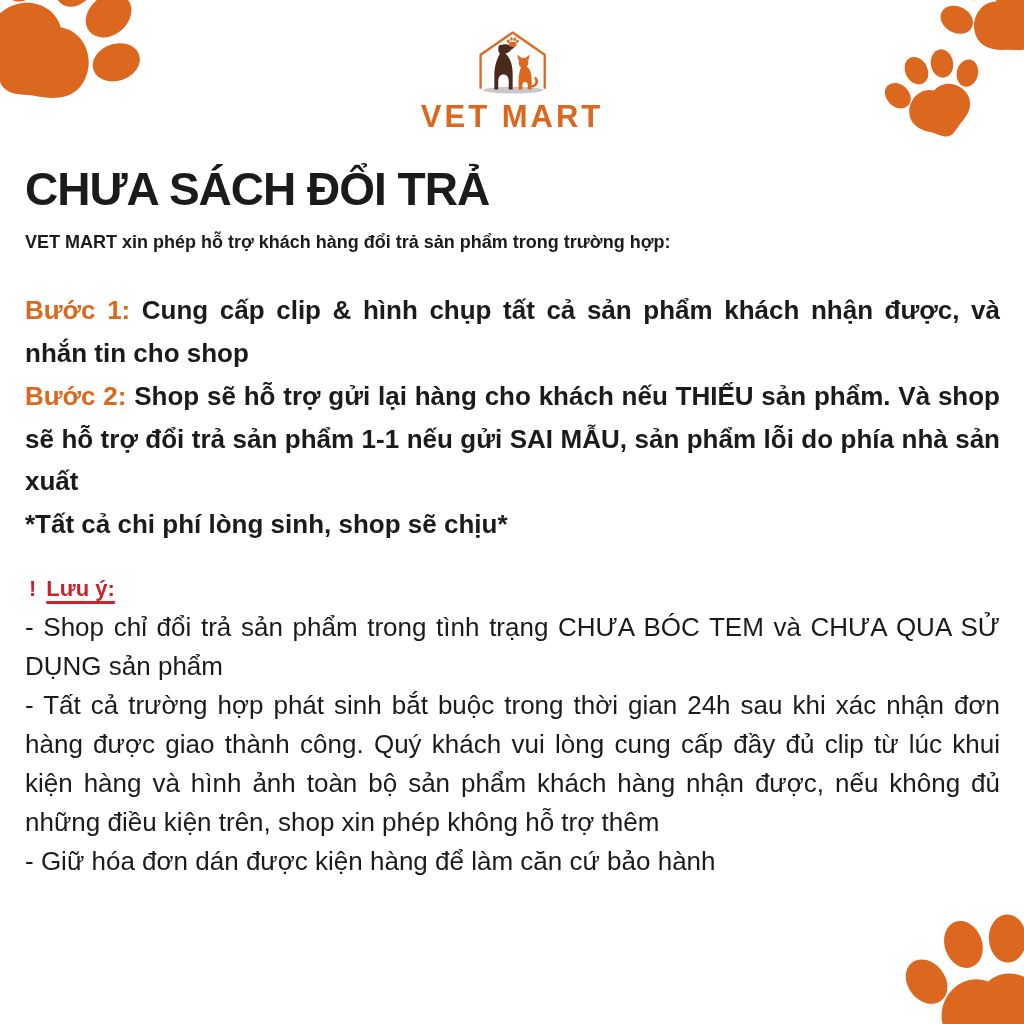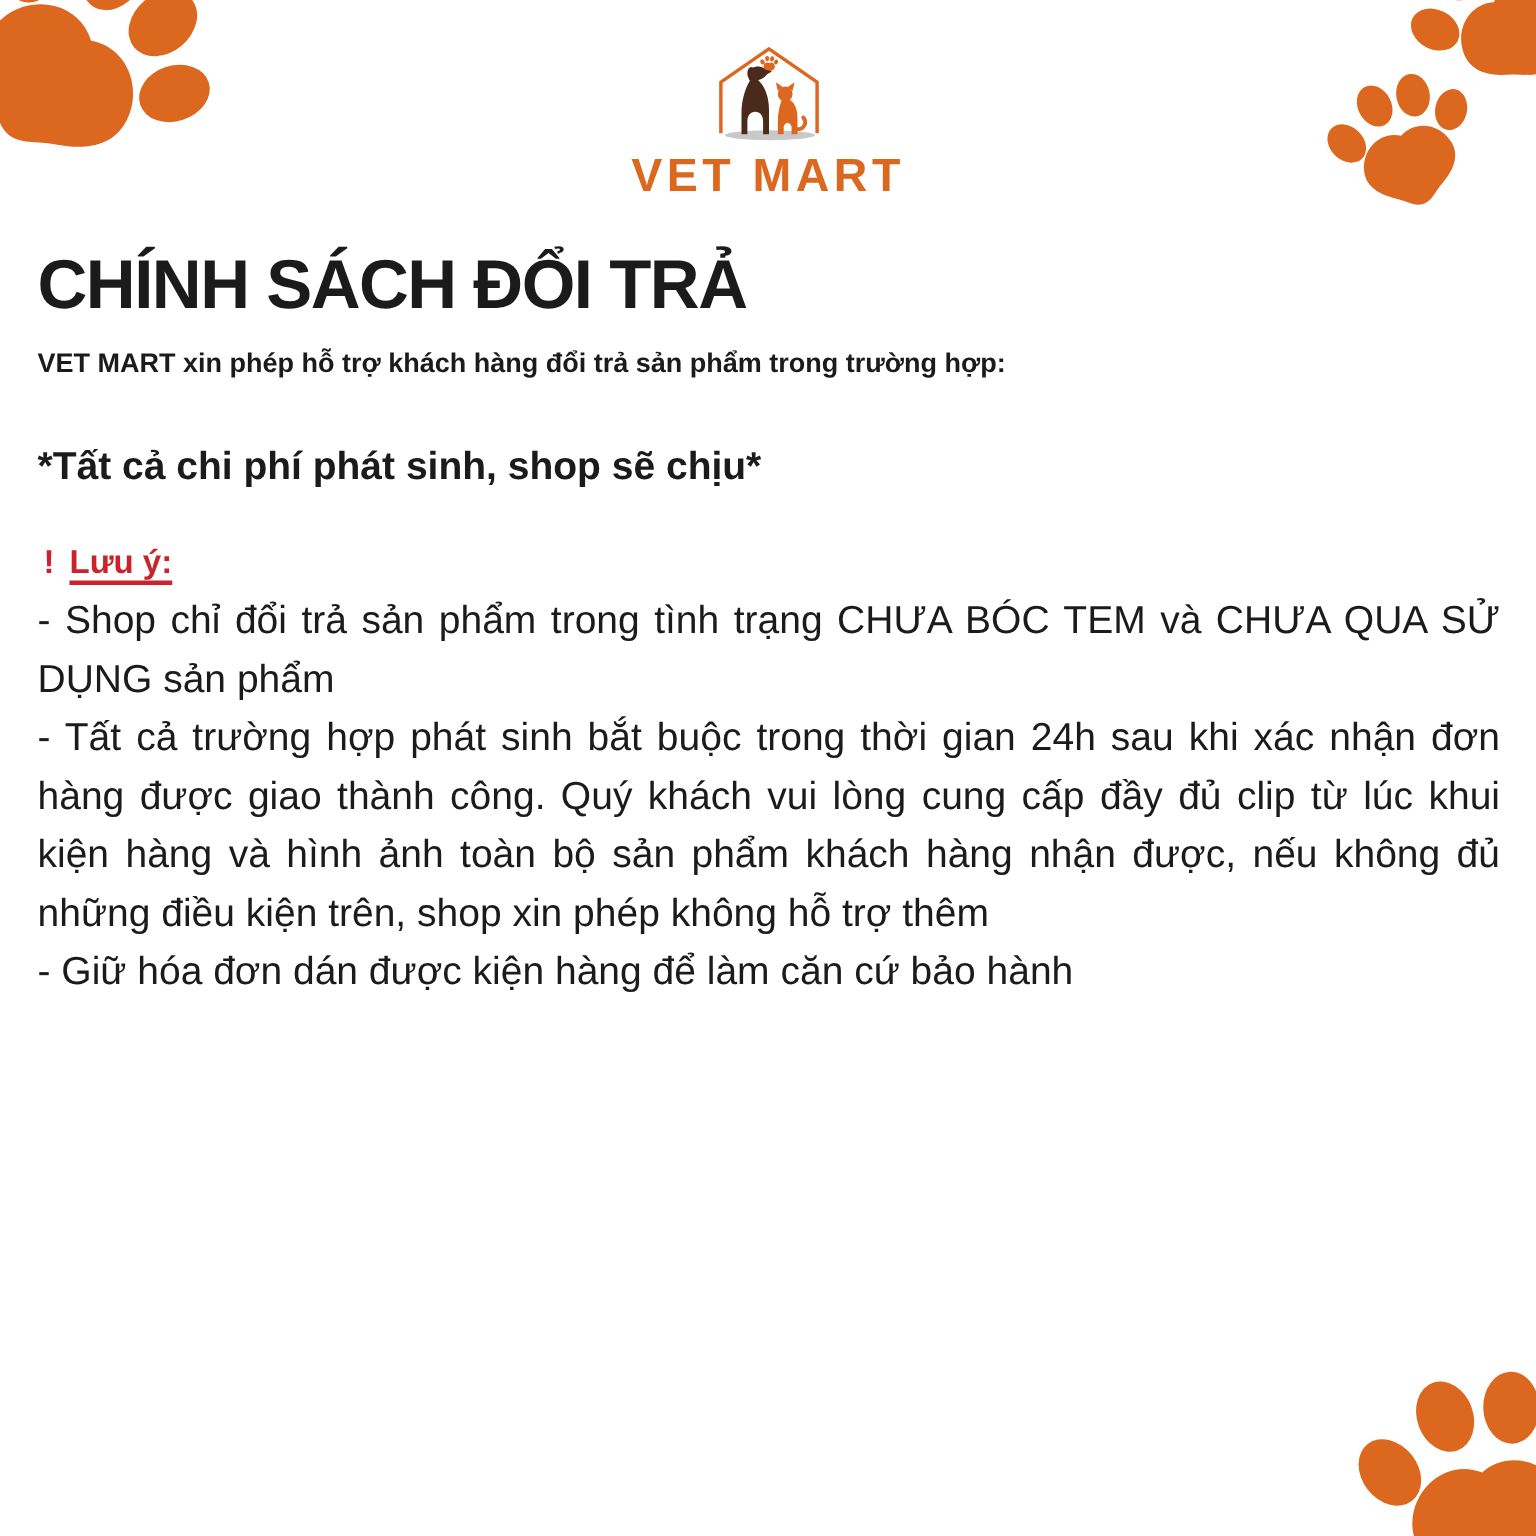--- a/index.html
+++ b/index.html
@@ -135,25 +135,27 @@
         <path d="M95,53 L97,44 L90,49 Z"></path>
         <circle cx="87.5" cy="56" r="7.5"></circle>
         <path d="M84,62 C81,70 80,77 80,85 L80,97 L86,97 L86,89 C88,84 92,84 94,89 L94,97 L100,97 L100,80 C100,70 96,64 92,62 Z"></path>
         <path d="M100,92 C107,92 110,85 106,80" stroke="var(--accent-orange)" stroke-width="4" fill="none" stroke-linecap="round"></path>
       </g>
     </svg>
     <div class="brand-name">VET MART</div>
   </header>
 
   <main class="content">
-    <h1 class="page-title">CHÍNH SÁCH ĐỔI TRẢ</h1>
+    <h1 class="page-title">CHƯA SÁCH ĐỔI TRẢ</h1>
     <p class="intro">VET MART xin phép hỗ trợ khách hàng đổi trả sản phẩm trong trường hợp:</p>
 
     <div class="steps">
-      <p class="cost-note">*Tất cả chi phí phát sinh, shop sẽ chịu*</p>
+      <p class="step"><span class="accent">Bước 1:</span> <span>Cung cấp clip &amp; hình chụp tất cả sản phẩm khách nhận được, và nhắn tin cho shop</span></p>
+      <p class="step"><span class="accent">Bước 2:</span> <span>Shop sẽ hỗ trợ gửi lại hàng cho khách nếu THIẾU sản phẩm. Và shop sẽ hỗ trợ đổi trả sản phẩm 1-1 nếu gửi SAI MẪU, sản phẩm lỗi do phía nhà sản xuất</span></p>
+      <p class="cost-note">*Tất cả chi phí lòng sinh, shop sẽ chịu*</p>
     </div>
 
     <div class="notice-header">
       <span class="notice-marker">!</span><span class="notice-title">Lưu ý:</span>
     </div>
 
     <div class="notes">
       <p class="note-item">- Shop chỉ đổi trả sản phẩm trong tình trạng CHƯA BÓC TEM và CHƯA QUA SỬ DỤNG sản phẩm</p>
       <p class="note-item">- Tất cả trường hợp phát sinh bắt buộc trong thời gian 24h sau khi xác nhận đơn hàng được giao thành công. Quý khách vui lòng cung cấp đầy đủ clip từ lúc khui kiện hàng và hình ảnh toàn bộ sản phẩm khách hàng nhận được, nếu không đủ những điều kiện trên, shop xin phép không hỗ trợ thêm</p>
       <p class="note-item">- Giữ hóa đơn dán được kiện hàng để làm căn cứ bảo hành</p>

